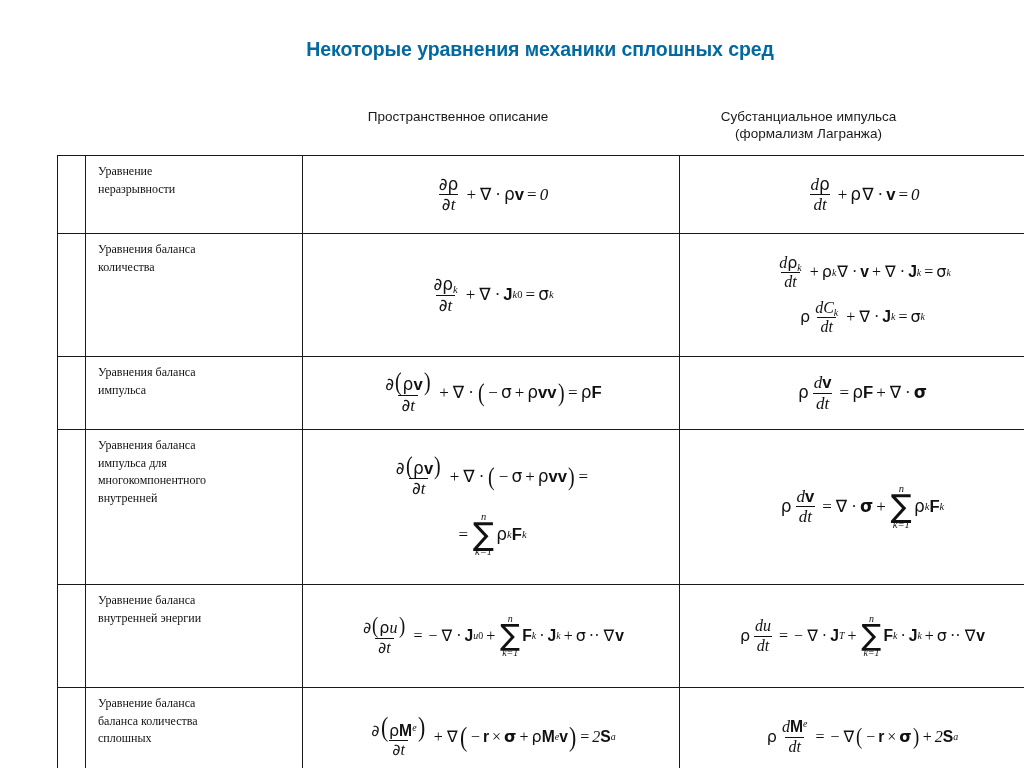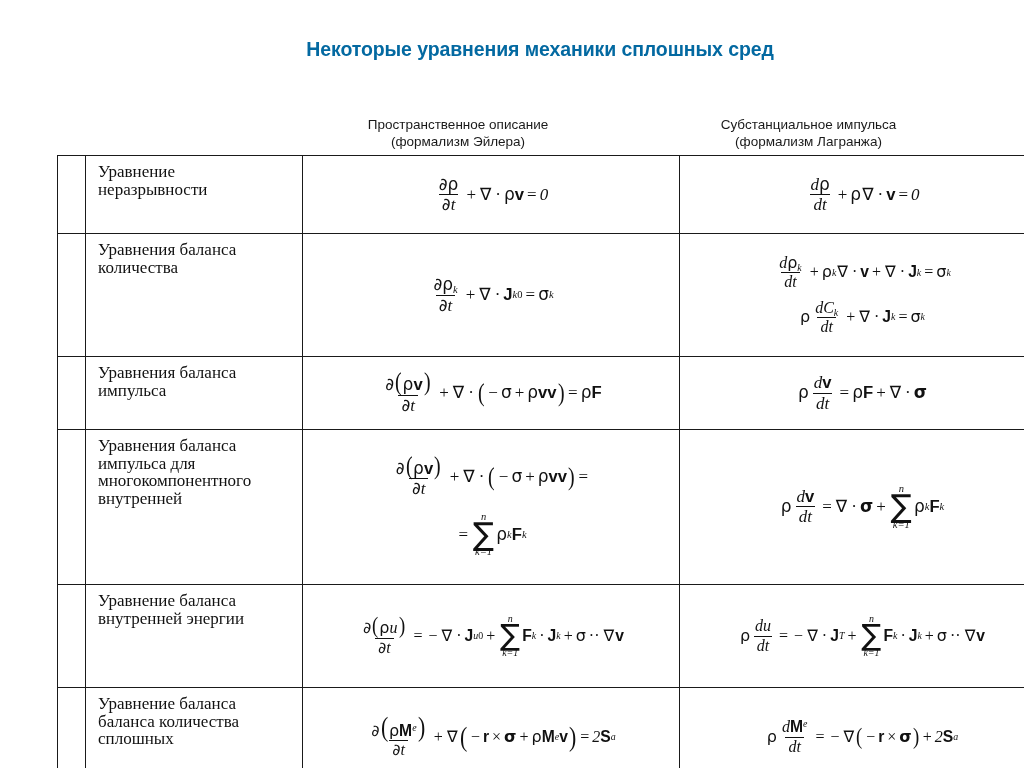--- a/index.html
+++ b/index.html
@@ -42,21 +42,20 @@
     top: 108px;
     width: 701px;
     display: flex;
   }
   .colhead {
     font-family: "Liberation Sans", "DejaVu Sans", sans-serif;
     font-size: 13.5px;
     line-height: 17px;
     text-align: center;
     color: #1a1a1a;
-    margin-top: 8px;
   }
   .colhead.euler { width: 356px; }
   .colhead.lagrange { width: 345px; }
   .colhead .l2 { display: block; }
 
   
   .tbl {
     position: absolute;
     left: 57px;
     top: 155px;
@@ -71,21 +70,21 @@
   }
   td.c-spacer { width: 27px; }
   td.c-label  { width: 196px; }
   td.c-euler  { width: 356px; }
   td.c-lagr   { width: 345px; }
 
   td.c-label {
     padding: 7px 8px 7px 12px;
     vertical-align: top;
     font-family: "Liberation Serif", "DejaVu Serif", serif;
-    font-size: 17px;
+    font-size: 12px;
     line-height: 17.5px;
     color: #111111;
   }
   td.c-euler, td.c-lagr {
     text-align: center;
     padding: 6px 10px;
   }
 
   
   tr.r1 td { height: 63px; }
@@ -180,21 +179,20 @@
 </head>
 <body>
 
 <div class="page">
 
   <div class="title">Некоторые уравнения механики сплошных сред</div>
 
   <div class="colheads">
     <div class="colhead euler">
       <span>Пространственное описание</span>
-      <span class="l2">(формализм  Эйлера)</span>
     </div>
     <div class="colhead lagrange">
       <span>Субстанциальное  импульса</span>
       <span class="l2">(формализм Лагранжа)</span>
     </div>
   </div>
 
   <table class="tbl">
     <tbody>
 

